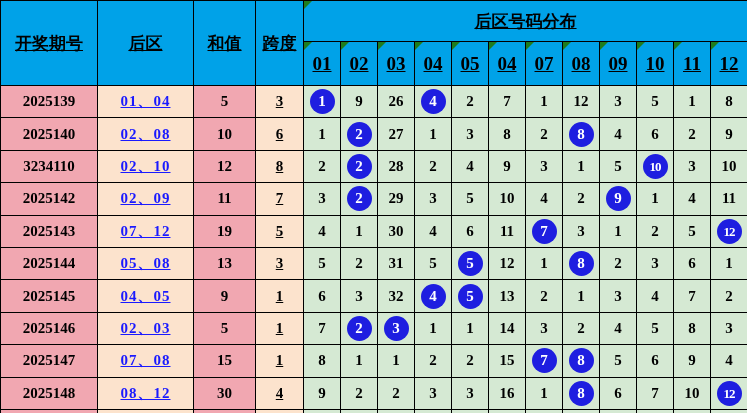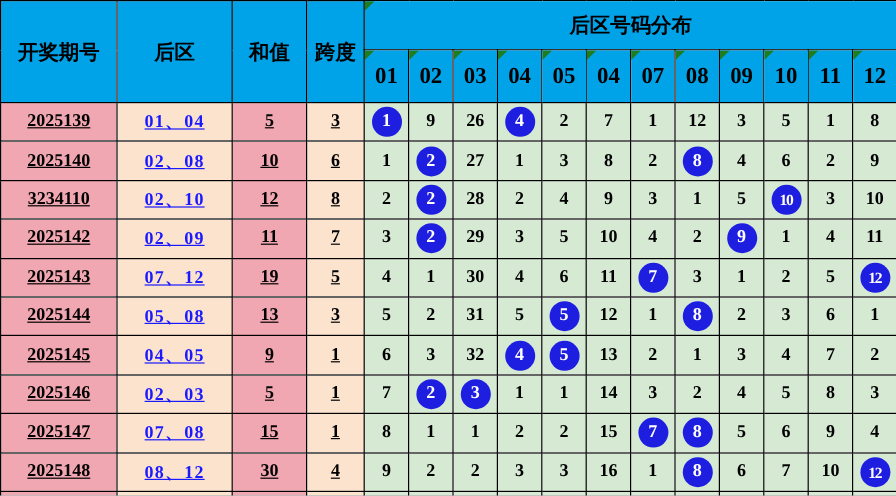--- a/index.html
+++ b/index.html
@@ -6,25 +6,25 @@
     --header-bg:#00A2E8; --pink:#F1A7B1; --peach:#FCE3CD; --green:#D5E9D3;
     --ball:#1E1EE0; --ball-text:#FFFFFF; --blue-text:#1A1AFF; --grid:#000000; --triangle:#1E7D1E;
   }
   html,body{margin:0;padding:0;background:#fff;}
   .wrap{width:747px;height:413px;overflow:hidden;}
   table{
     border-collapse:collapse;table-layout:fixed;width:747px;height:413px;
     font-family:"Liberation Serif","DejaVu Serif",serif;color:#000;
   }
   th,td{border:1px solid var(--grid);text-align:center;vertical-align:middle;padding:0;overflow:hidden;}
-  th{background:var(--header-bg);font-weight:bold;font-size:17px;}
+  th{background:var(--header-bg);font-weight:bold;font-size:17px;text-decoration:underline;}
   th.sub{position:relative;font-size:19px;}
   tr.hdr1{height:41px;} tr.hdr2{height:44px;}
   tr.data{height:32.4px;} tr.sliver{height:4px;}
-  td.pink{background:var(--pink);text-decoration:underline;}
+  td.pink{background:var(--pink);}
   td.peach{background:var(--peach);text-decoration:underline;}
   td.green{background:var(--green);}
   td{font-size:15px;font-weight:bold;}
   td.bluetxt{color:var(--blue-text);letter-spacing:1px;}
   .tri{position:absolute;top:0;left:0;width:0;height:0;
        border-top:8px solid var(--triangle);border-right:8px solid transparent;}
   .hdr-rel{position:relative;}
   .ball{display:inline-flex;align-items:center;justify-content:center;
         width:25px;height:25px;border-radius:50%;background:var(--ball);
         color:var(--ball-text);font-weight:bold;font-size:15px;line-height:1;}

